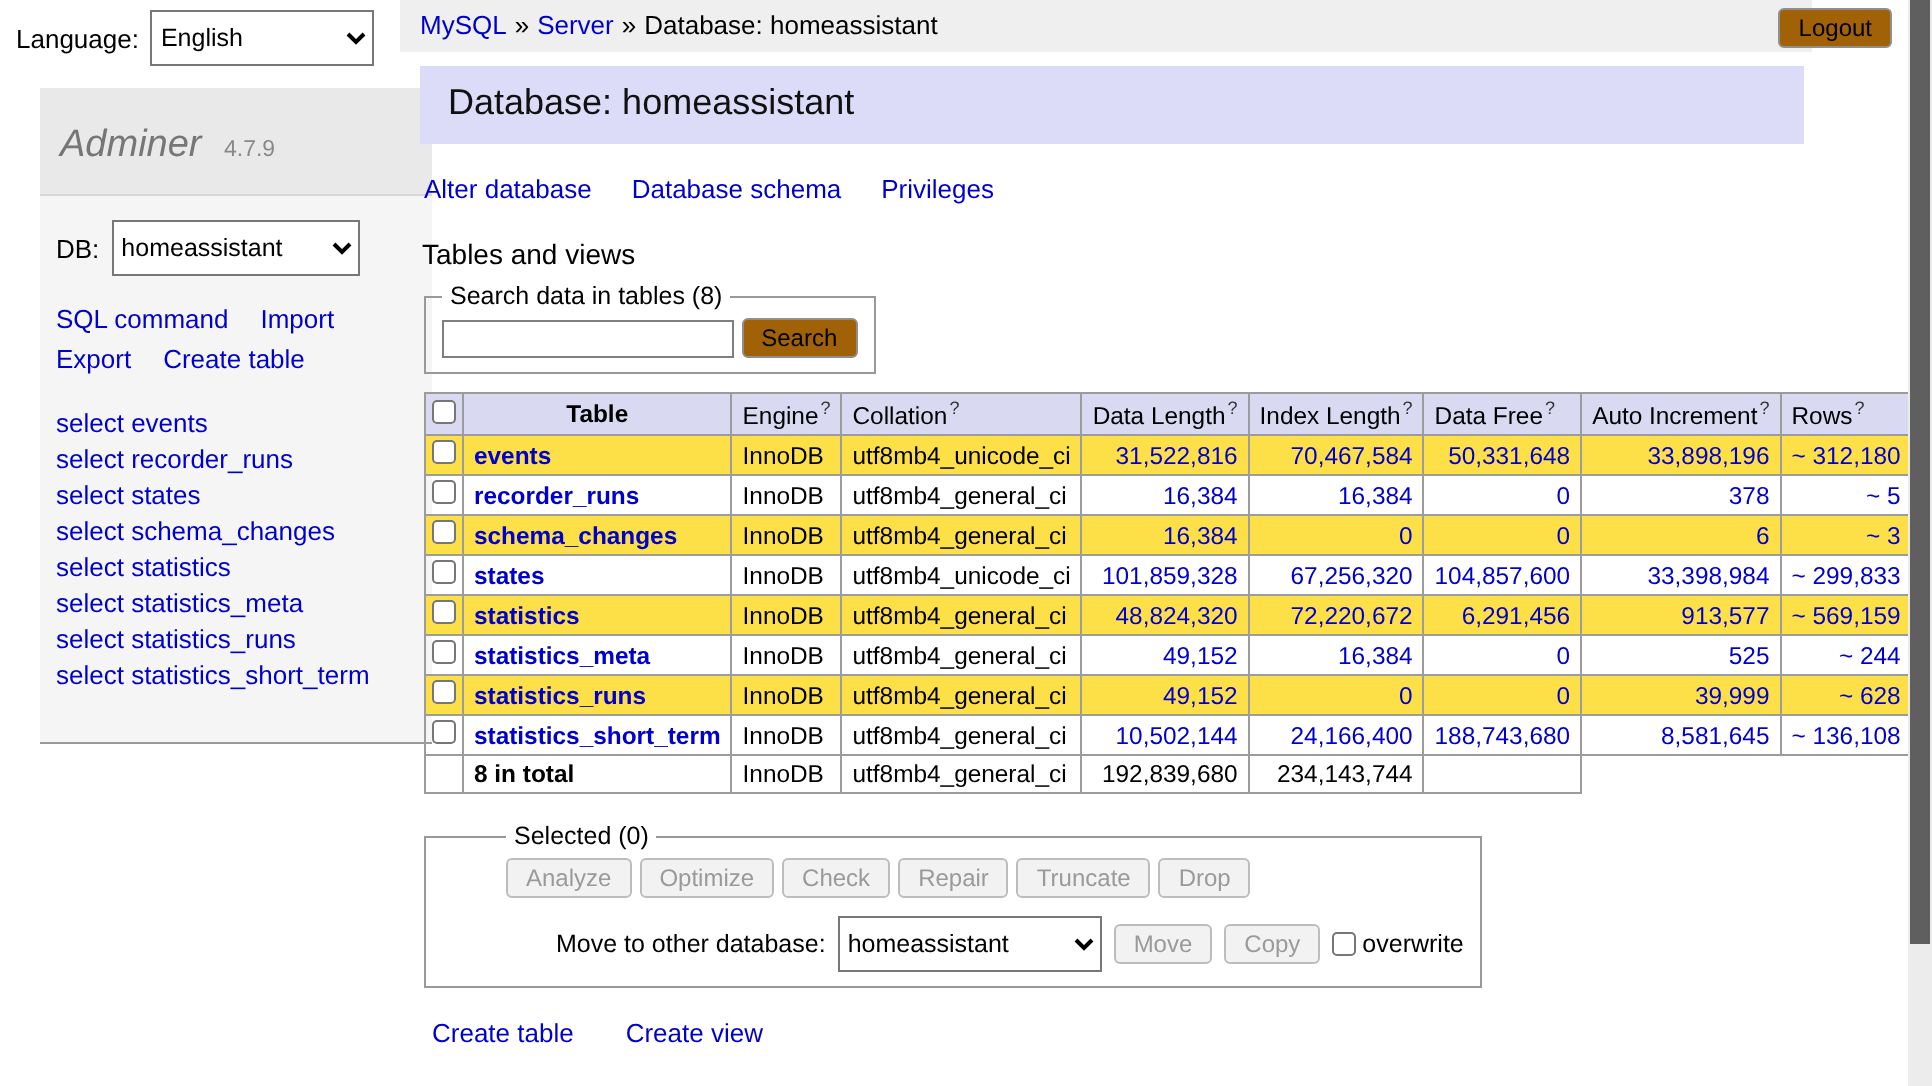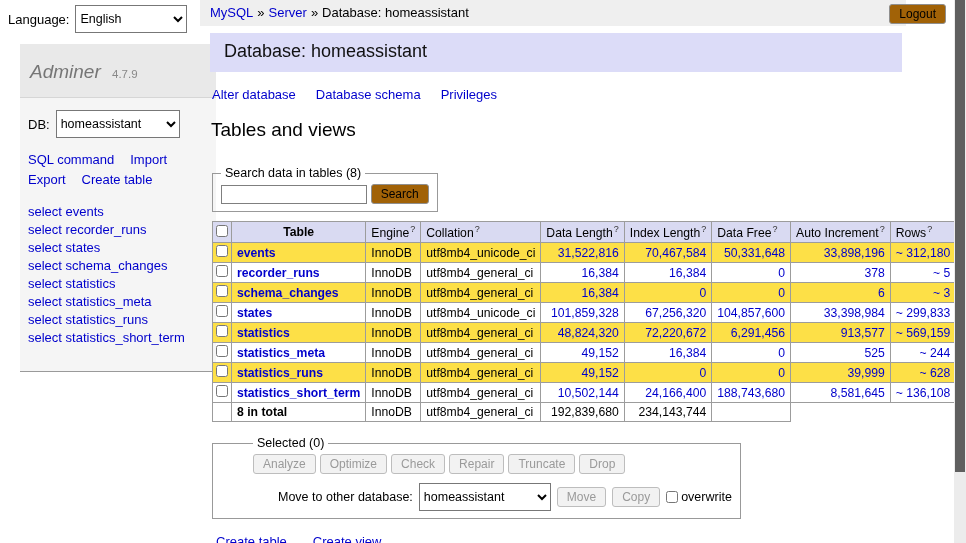--- a/index.html
+++ b/index.html
@@ -44,21 +44,21 @@
   .sb-tables { padding: 14px 8px 0; }
   .sb-tables a { display: block; line-height: 1.38; }
 
   .main { position: absolute; top: 33px; left: 210px; width: 692px; }
   h2.title-bar {
     background: var(--title-bar-bg, #dcdcf8); font-size: 18px; font-weight: normal;
     color: #111; padding: 8px 14px 10px;
   }
   .nav-links { margin: 15px 0 0 2px; }
   .nav-links a { margin-right: 20px; }
-  h3 { font-size: 19px; font-weight: normal; margin: 17px 0 25px 1px; }
+  h3 { font-size: 14px; font-weight: normal; margin: 17px 0 6px 1px; }
 
   fieldset { display: inline-block; border: 1px solid #999; padding: 4px 8px 7px; margin-left: 2px; }
   legend { font-size: 12.5px; padding: 0 4px; }
   .search-fs input[type="text"] { width: 146px; height: 19px; border: 1px solid #7f7f7f; font-size: 12px; padding: 1px 3px; }
 
   table { border-collapse: collapse; margin: 9px 0 0 2px; font-size: 12.2px; }
   th, td { border: 1px solid #9c9c9c; padding: 2px 5px; height: 18px; white-space: nowrap; }
   thead th { background: var(--thead-bg, #d9daf2); font-weight: normal; text-align: left; }
   thead th.col-table { text-align: center; font-weight: bold; }
   sup.help { font-size: 9px; color: #333; margin-left: 1px; vertical-align: super; }

